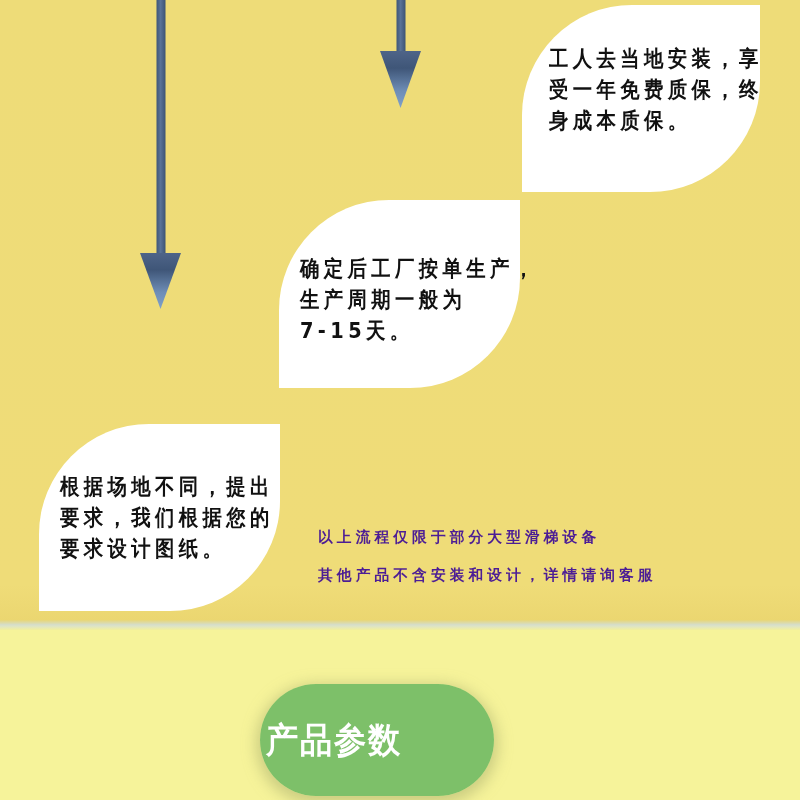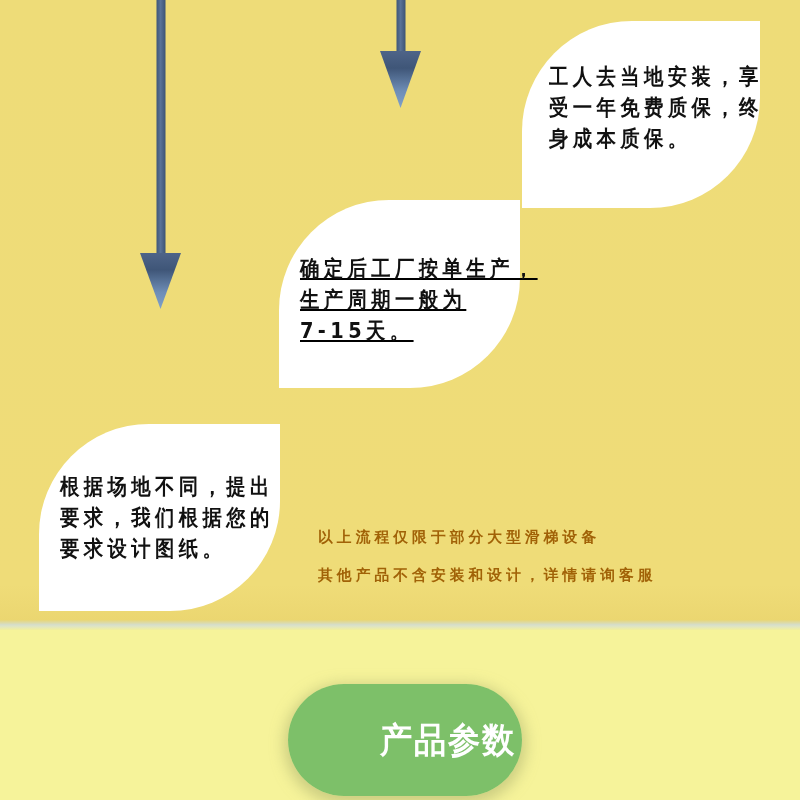--- a/index.html
+++ b/index.html
@@ -39,30 +39,30 @@
       box-sizing: border-box;
     }
     .leaf p {
       margin: 0; color: #111;
       font-size: 22px; line-height: 31px; letter-spacing: 5px;
       font-weight: bold; transform: scaleX(0.88); transform-origin: left top;
       white-space: nowrap;
     }
     .notes {
       position: absolute; left: 318px; top: 518px;
-      color: #a16207; font-weight: bold; font-size: 15px; letter-spacing: 4.2px;
+      color: #4c1d95; font-weight: bold; font-size: 15px; letter-spacing: 4.2px;
       line-height: 38px; white-space: nowrap;
     }
     .notes div { transform: scaleX(0.98); transform-origin: left top; }
     .btn {
-      position: absolute; left: 288px; top: 684px; width: 234px; height: 112px;
+      position: absolute; left: 260px; top: 684px; width: 234px; height: 112px;
       border-radius: 56px;
       background: radial-gradient(ellipse 90% 80% at 50% 50%, #7DC069 0%, #7DC069 70%, #75BFA0 86%, #6CC3DA 100%);
       box-shadow: 0 4px 14px 4px rgba(170, 175, 110, 0.55);
-      display: flex; align-items: center; justify-content: flex-end;
+      display: flex; align-items: center; justify-content: flex-start;
       cursor: pointer;
     }
     .btn span {
       color: #FFFFFF; font-weight: bold; font-size: 35px; letter-spacing: 2px;
       transform: scaleX(0.92);
     }
   </style>
 </head>
 <body>
 
@@ -73,27 +73,27 @@
 <div class="arrow" style="left:140px; top:0; width:41px; height:310px;">
   <div class="shaft" style="height:256px;"></div>
   <div class="head" style="top:253px; height:56px;"></div>
 </div>
 
 <div class="arrow" style="left:380px; top:0; width:41px; height:110px;">
   <div class="shaft" style="height:54px;"></div>
   <div class="head" style="top:51px; height:57px;"></div>
 </div>
 
-<div class="leaf" style="left:522px; top:21px; width:238px; height:187px; padding:40px 0 0 27px;">
+<div class="leaf" style="left:522px; top:5px; width:238px; height:187px; padding:40px 0 0 27px;font-family:Liberation Mono, monospace;">
   <p>工人去当地安装，享</p>
   <p>受一年免费质保，终</p>
   <p>身成本质保。</p>
 </div>
 
-<div class="leaf" style="left:279px; top:200px; width:241px; height:188px; padding:53px 0 0 21px;text-decoration:underline;">
+<div class="leaf" style="left:279px; top:200px; width:241px; height:188px; padding:53px 0 0 21px;">
   <p>确定后工厂按单生产，</p>
   <p>生产周期一般为</p>
   <p>7-15天。</p>
 </div>
 
 <div class="leaf" style="left:39px; top:424px; width:241px; height:187px; padding:47px 0 0 21px;">
   <p>根据场地不同，提出</p>
   <p>要求，我们根据您的</p>
   <p>要求设计图纸。</p>
 </div>

